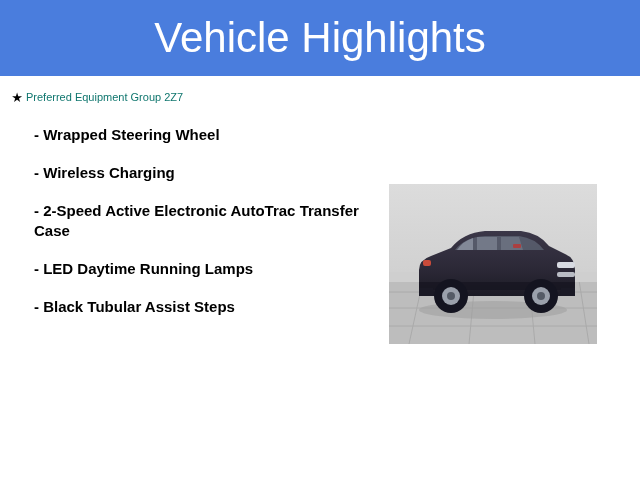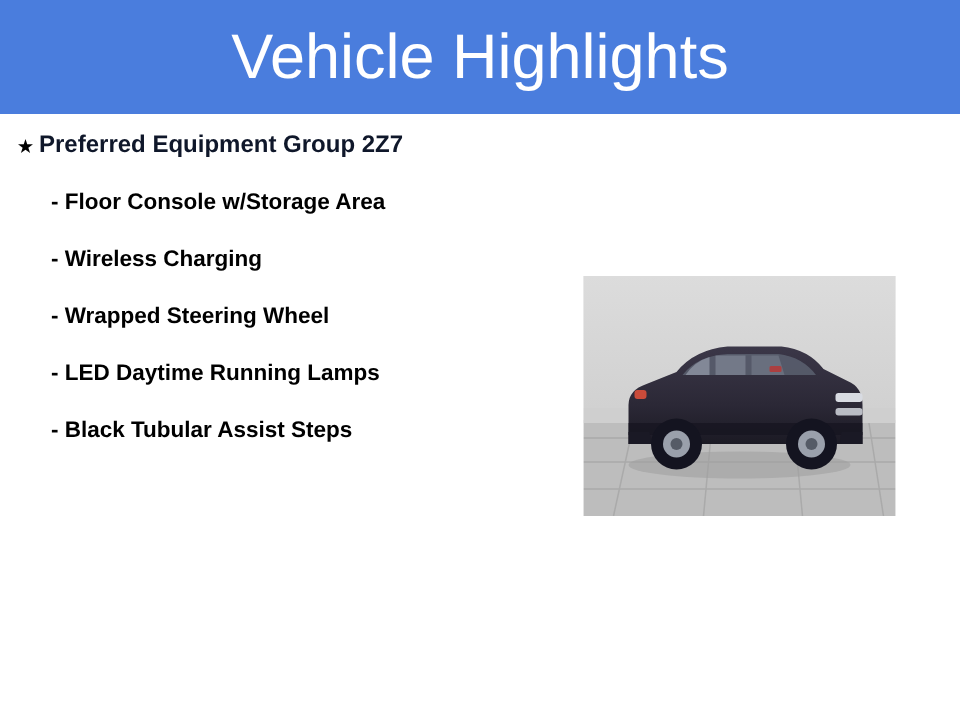--- a/index.html
+++ b/index.html
@@ -60,23 +60,23 @@
   .star-icon {
     width: 18px;
     min-width: 18px;
     font-size: 13px;
     line-height: 18px;
     color: #000000;
     text-align: center;
     margin-top: 1px;
   }
   .bullet-main {
-    font-size: 16px;
-    font-weight: bold;
-    color: #0f172a;
+    font-size: 11px;
+    font-weight: normal;
+    color: #0f766e;
     line-height: 18px;
   }
   .sub-item {
     font-size: 15px;
     font-weight: bold;
     color: #000000;
     line-height: 20px;
     margin: 0 0 18px 26px;
     max-width: 344px;
   }
@@ -107,23 +107,23 @@
 
   <div class="content">
 
     <div class="bullet-list">
 
       <div class="bullet-row">
         <span class="star-icon">★</span>
         <span class="bullet-main">Preferred Equipment Group 2Z7</span>
       </div>
 
-      <div class="sub-item">- Floor Console w/Storage Area</div>
+      <div class="sub-item">- Wrapped Steering Wheel</div>
       <div class="sub-item">- Wireless Charging</div>
-      <div class="sub-item">- Wrapped Steering Wheel</div>
+      <div class="sub-item">- 2-Speed Active Electronic AutoTrac Transfer Case</div>
       <div class="sub-item">- LED Daytime Running Lamps</div>
       <div class="sub-item">- Black Tubular Assist Steps</div>
 
     </div>
 
     <div class="vehicle-photo">
       <svg width="208" height="160" viewBox="0 0 208 160" xmlns="http://www.w3.org/2000/svg">
         <defs>
           <linearGradient id="skyGrad" x1="0" y1="0" x2="0" y2="1">
             <stop offset="0%" stop-color="#dcdcdc"></stop>

